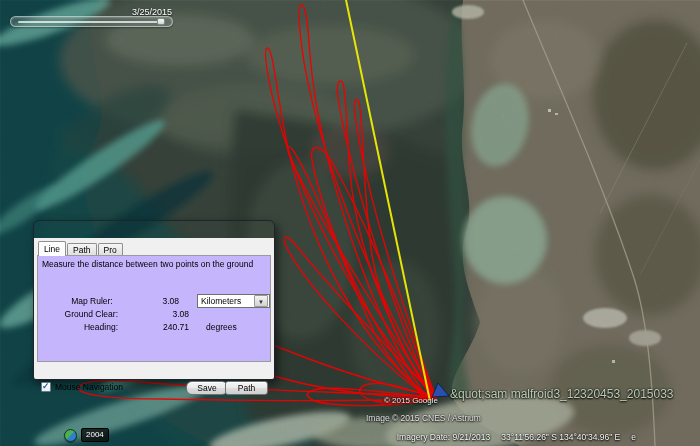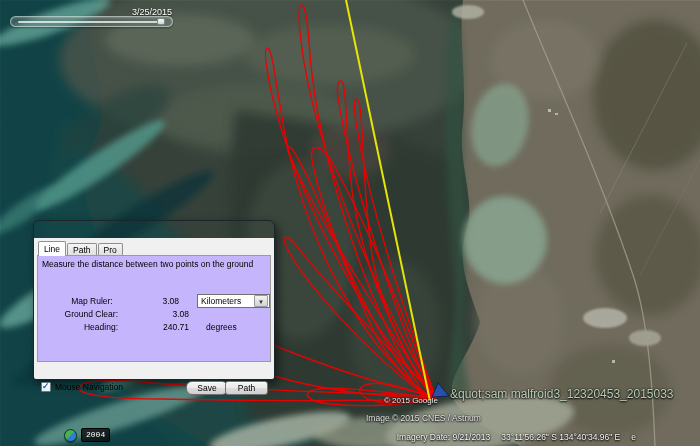--- a/index.html
+++ b/index.html
@@ -23,21 +23,21 @@
   }
   .slider-track { position:absolute; left:7px; right:10px; top:4px; height:2px; background:rgba(235,245,240,.8); border-radius:1px; }
   .slider-handle { position:absolute; left:146px; top:1px; width:8px; height:7px; border-radius:2px;
     background:linear-gradient(#f4f8f6,#cfd9d5); border:1px solid #7e8d89; }
 
   .hist-badge { position:absolute; left:64px; top:428px; display:flex; align-items:center; gap:4px; }
   .hist-icon { width:13px; height:13px; border-radius:50%;
     background:linear-gradient(135deg,#49b14f 48%,#2f7fd0 52%);
     border:1px solid #10331c; box-shadow:0 1px 1px rgba(0,0,0,.5); }
   .hist-year { background:rgba(12,12,12,.78); border:1px solid #000; border-radius:2px;
-    color:#fff; font-size:8px; line-height:12px; padding:0 4px;font-family:Liberation Mono, monospace; }
+    color:#fff; font-size:8px; line-height:12px; padding:0 4px; }
 
   .copy-google   { left:384px; top:396px; font-size:8px; color:#eee; }
   .copy-cnes     { left:354px; top:413px; font-size:8.5px; color:#e4e4e4;margin-left:12px; }
   .track-label   { left:450px; top:387px; font-size:12px; color:rgba(196,220,196,.92); }
   .status-line   { position:absolute; left:0; top:432px; width:636px; display:flex; justify-content:flex-end;
                    gap:11px; font-size:8.5px; color:#f7f7f7; text-shadow:0 1px 2px #000,0 0 2px #000; white-space:nowrap; }
 
   
   .ruler-dialog { position:absolute; left:33px; top:220px; width:242px; height:160px;
     border:1px solid #1c242c; border-radius:6px 6px 2px 2px;

